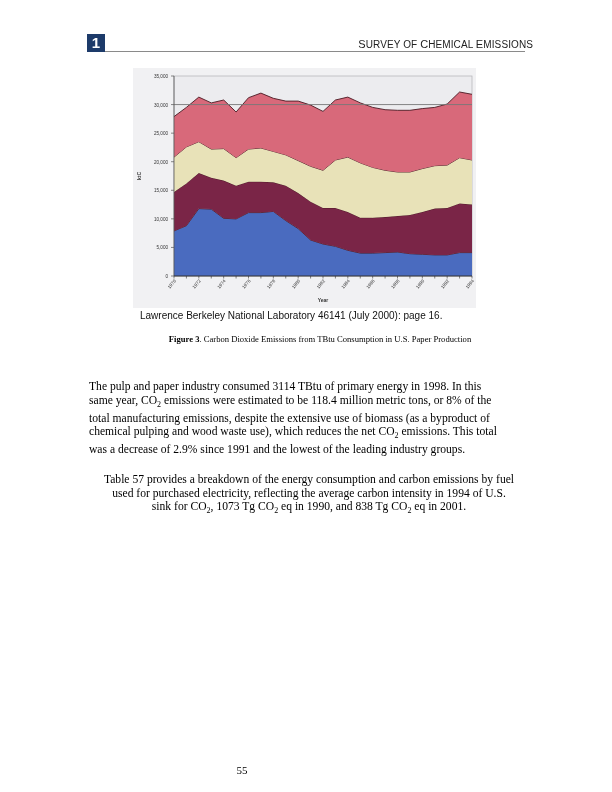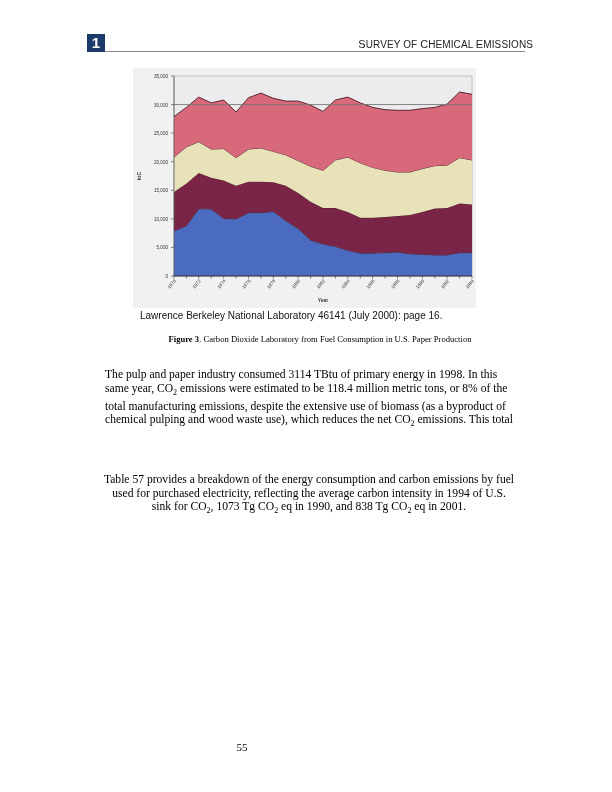--- a/index.html
+++ b/index.html
@@ -7,24 +7,24 @@
   .hdr-box { position: absolute; left: 87px; top: 34px; width: 18px; height: 18px; background: #1d3b6a; color: #fff; font-family: "Liberation Sans", sans-serif; font-weight: bold; font-size: 15px; line-height: 18px; text-align: center; }
   .hdr-rule { position: absolute; left: 105px; top: 51px; width: 420px; height: 1px; background: #8a8a8a; }
   .hdr-title { position: absolute; right: 79px; top: 38px; font-family: "Liberation Sans", sans-serif; font-size: 10px; color: #222; letter-spacing: 0.1px; }
   .hdr-title .sc-big { font-size: 11px; }
   .chart-wrap { position: absolute; left: 133px; top: 68px; width: 343px; height: 240px; background: #f1f1f3; }
   .chart-wrap svg { position: absolute; left: 0; top: 0; }
   .source { position: absolute; left: 140px; top: 310px; font-family: "Liberation Sans", sans-serif; font-size: 10px; color: #111; }
   .caption { position: absolute; left: 0; width: 612px; top: 334px; text-align: center; font-size: 8.6px; }
   .caption b { font-weight: bold; padding-left: 28px; }
   .para { position: absolute; left: 89px; width: 440px; font-size: 11.6px; line-height: 13.6px; }
-  .p1 { top: 368px; margin-left: 16px; }
+  .p1 { top: 380px; }
   .p2 { top: 473px; text-align: center; }
   .para span.line { display: block; white-space: nowrap; }
-  .page-num { position: absolute; left: 0; width: 484px; top: 741px; text-align: center; font-size: 11px; }
+  .page-num { position: absolute; left: 0; width: 484px; top: 764px; text-align: center; font-size: 11px; }
 </style>
 </head>
 <body>
 
 <div>
   <div class="hdr-box">1</div>
   <div class="hdr-rule"></div>
   <div class="hdr-title" id="hdr-title"><span class="sc-big">S</span><span>URVEY OF </span><span class="sc-big">C</span><span>HEMICAL </span><span class="sc-big">E</span><span>MISSIONS</span></div>
 </div>
 
@@ -97,28 +97,29 @@
       <text x="0" y="0" transform="translate(288.33333333333337,217) rotate(-50)" text-anchor="middle" font-size="4.6" font-family="Liberation Sans, sans-serif" fill="#333">1990</text>
       <text x="0" y="0" transform="translate(313.16666666666663,217) rotate(-50)" text-anchor="middle" font-size="4.6" font-family="Liberation Sans, sans-serif" fill="#333">1992</text>
       <text x="0" y="0" transform="translate(338,217) rotate(-50)" text-anchor="middle" font-size="4.6" font-family="Liberation Sans, sans-serif" fill="#333">1994</text>
       <text x="190" y="234" text-anchor="middle" font-size="5" font-weight="bold" font-family="Liberation Sans, sans-serif" fill="#333">Year</text>
     </svg>
 </div>
 
 <div class="source">Lawrence Berkeley National Laboratory 46141 (July 2000): page 16.</div>
 
 <div class="caption">
-  <b>Figure 3</b><span>.  Carbon Dioxide Laboratory from Fuel Consumption in U.S. Paper Production</span>
+  <b>Figure 3</b><span>.  Carbon Dioxide Emissions from TBtu Consumption in U.S. Paper Production</span>
 </div>
 
 <div class="para p1" id="para1">
     <span class="line">The pulp and paper industry consumed 3114 TBtu of primary energy in 1998.  In this</span>
     <span class="line">same year, CO<sub style="font-size: 8px;">2</sub> emissions were estimated to be 118.4 million metric tons, or 8% of the</span>
     <span class="line">total manufacturing emissions, despite the extensive use of biomass (as a byproduct of</span>
     <span class="line">chemical pulping and wood waste use), which reduces the net CO<sub style="font-size: 8px;">2</sub> emissions.  This total</span>
+    <span class="line">was a decrease of 2.9% since 1991 and the lowest of the leading industry groups.</span>
   </div>
 <div class="para p2" id="para2">
     <span class="line">Table 57 provides a breakdown of the energy consumption and carbon emissions by fuel</span>
     <span class="line">used for purchased electricity, reflecting the average carbon intensity in 1994 of U.S.</span>
     <span class="line">sink for CO<sub style="font-size: 8px;">2</sub>, 1073 Tg CO<sub style="font-size: 8px;">2</sub> eq in 1990, and 838 Tg CO<sub style="font-size: 8px;">2</sub> eq in 2001.</span>
   </div>
 
 <div class="page-num">55</div>
 
 </body></html>

